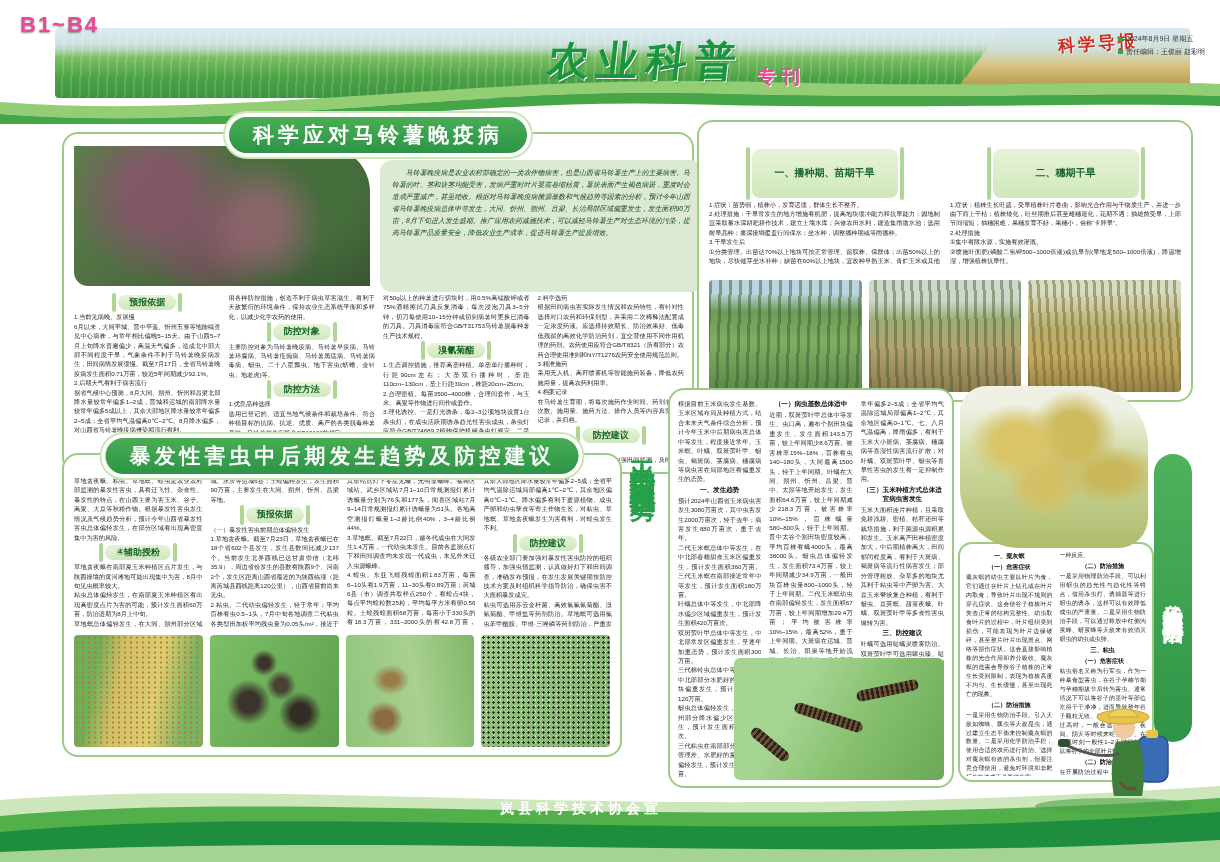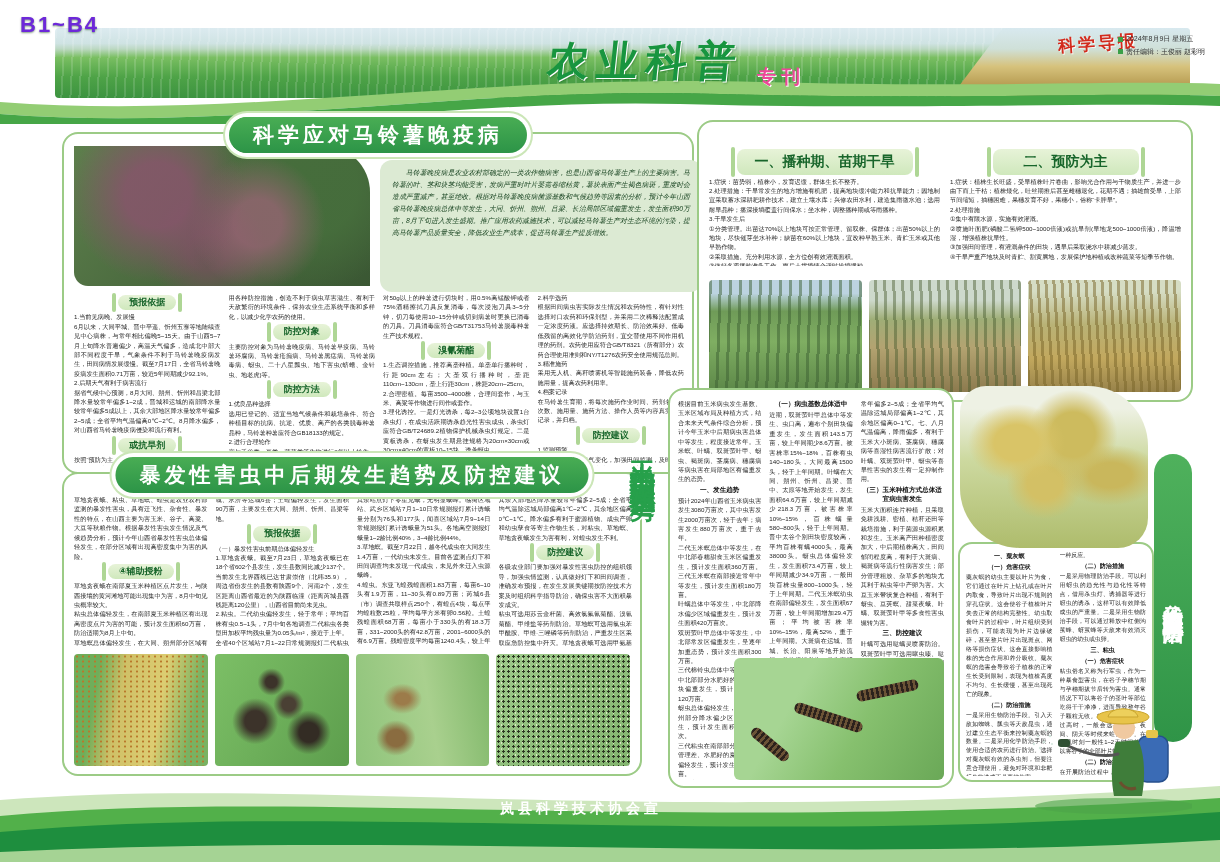--- a/index.html
+++ b/index.html
@@ -8,21 +8,21 @@
   
   .banner{position:absolute;left:55px;top:28px;width:1135px;height:70px;border-radius:4px;
      background:
        linear-gradient(180deg,#dcebf0 0%,#cfe3e3 22%,#bcd8c2 30%,#7abf62 42%,#4ea347 70%,#3c9340 100%);
      overflow:hidden;}
   .banner::after{content:"";position:absolute;right:0;top:0;width:240px;height:100%;
      background:linear-gradient(180deg,#d8e9ef 0%,#cfe0d8 30%,#d6c27c 55%,#b99f55 80%,#6f9a4a 100%);
      clip-path:polygon(22% 0,100% 0,100% 100%,0 100%);}
   .banner-rows{position:absolute;left:0;top:0;width:100%;height:100%;
      background:repeating-linear-gradient(93deg,rgba(255,255,255,.14) 0 2px,transparent 2px 9px);}
-  .pagemarker{position:absolute;left:20px;top:12px;color:#6d28d9;font-size:22px;font-weight:bold;
+  .pagemarker{position:absolute;left:20px;top:12px;color:#ec4899;font-size:22px;font-weight:bold;
      letter-spacing:2px;text-shadow:0 1px 2px rgba(0,60,0,.5);z-index:3;}
   .hdr-wave{position:absolute;left:0;top:62px;width:1220px;height:62px;z-index:2;pointer-events:none;}
   .masthead-title{position:absolute;left:548px;top:34px;z-index:4;color:#18953f;font-size:41px;
      font-weight:bold;letter-spacing:8px;transform:skewX(-6deg);
      text-shadow:1px 1px 0 #fff,2px 2px 2px rgba(0,80,20,.35);}
   .masthead-sub{position:absolute;left:757px;top:64px;z-index:4;color:#ec4899;font-size:19px;
      font-weight:bold;letter-spacing:5px;text-shadow:1px 1px 0 #fff;}
   .brand{position:absolute;left:1058px;top:32px;z-index:4;color:#d32a1d;font-size:17px;font-weight:bold;
      letter-spacing:3px;transform:rotate(-4deg);text-shadow:1px 1px 0 rgba(255,255,255,.8);}
   .mast-meta{position:absolute;left:1118px;top:33px;z-index:4;font-size:7px;color:#333;line-height:1.8;}
@@ -32,21 +32,21 @@
   .art{position:absolute;border:2.5px solid #9ccb86;border-radius:16px;background:#fff;}
   .art-title{position:absolute;top:-17px;left:50%;transform:translateX(-50%);z-index:6;
      background:linear-gradient(#49ad54,#2c9447);color:#fff;font-weight:bold;font-size:21px;
      letter-spacing:4px;padding:4px 24px;border-radius:22px;white-space:nowrap;
      box-shadow:0 0 0 4px #fff,0 0 0 6px #cbe6b7;}
   .pill{position:relative;display:table;margin:3px auto 2px;background:linear-gradient(#e7f3d8,#cfe8bc);
      color:#17652a;font-weight:bold;font-size:9px;line-height:1.25;padding:2px 11px;border-radius:8px;}
   .pill::before,.pill::after{content:"";position:absolute;top:-2px;bottom:-2px;width:4px;
      background:#aed695;border-radius:3px;}
   .pill::before{left:-6px}.pill::after{right:-6px}
-  .pill.big{font-size:14px;padding:4px 18px;min-width:110px;text-align:center;}
+  .pill.big{font-size:10px;padding:18px 18px;min-width:110px;text-align:center;}
   .bt{font-size:6.2px;line-height:1.52;color:#262626;text-align:justify;white-space:pre-line;
      margin:1px 0 2px;}
   .subh{font-size:6.6px;font-weight:bold;color:#111;text-align:center;margin:2px 0 1px;white-space:pre-line;}
   .cols{position:absolute;display:flex;overflow:hidden;}
   .col{flex:1;min-width:0;overflow:hidden;}
   .photo{border-radius:6px;}
   
   #art1{left:62px;top:132px;width:628px;height:338px;}
   #a1photo{position:absolute;left:10px;top:12px;width:296px;height:140px;border-radius:0 46px 0 14px;
      background:
@@ -67,21 +67,21 @@
      background:
       repeating-linear-gradient(88deg,rgba(70,90,45,.45) 0 3px,transparent 3px 9px),
       linear-gradient(180deg,#cdd9cc 0 18%,#9fae77 35%,#b3a371 60%,#8c7a4e 100%);}
   .corn-photo.g1{background:
       repeating-linear-gradient(92deg,rgba(60,95,50,.5) 0 3px,transparent 3px 10px),
       linear-gradient(180deg,#bcd3e0 0 12%,#6f9b58 28%,#7fae62 55%,#5c8748 100%);}
   .corn-photo.g3{background:
       repeating-linear-gradient(86deg,rgba(120,100,40,.5) 0 3px,transparent 3px 8px),
       linear-gradient(180deg,#d6ddc4 0 10%,#b9b276 40%,#c2a85e 70%,#97824a 100%);}
   
-  #art3{left:62px;top:472px;width:556px;height:300px;padding-left:20px;}
+  #art3{left:62px;top:453px;width:556px;height:300px;}
   #a3cols{left:10px;top:20px;right:8px;height:152px;gap:8px;}
   #a3photos{left:10px;right:10px;bottom:8px;height:112px;gap:7px;position:absolute;display:flex;}
   .pest{flex:1;border-radius:4px;}
   .pest.p1{background:
       radial-gradient(#b9792b 1px,transparent 1.5px) 0 0/6px 5px,
       linear-gradient(100deg,#6fae5a 0 18%,#cfc067 35%,#dccd72 62%,#79b262 85%);}
   .pest.p2{background:
       radial-gradient(circle at 30% 60%,#3c332a 0 9%,transparent 20%),
       radial-gradient(circle at 55% 45%,#4a4034 0 7%,transparent 16%),
       radial-gradient(circle at 70% 70%,#332c24 0 8%,transparent 18%),
@@ -214,21 +214,21 @@
         <div class="pill big">一、播种期、苗期干旱</div>
         <p class="bt">1.症状：苗势弱，植株小，发育迟缓，群体生长不整齐。
 2.处理措施：干旱常发生的地方增施有机肥，提高地块缓冲能力和抗旱能力；因地制宜采取蓄水深耕耙耕作技术，建立土壤水库；兴修农田水利，建造集雨微水池；选用耐旱品种；播深接墒覆盖行间保水；坐水种，调整播种期或等雨播种。
 3.干旱发生后
 ①分类管理。出苗达70%以上地块可按正常管理、留双株、保群体；出苗50%以上的地块，尽快催芽坐水补种；缺苗在60%以上地块，宜改种早熟玉米、青贮玉米或其他早熟作物。
 ②采取措施。充分利用水源，全方位创有效灌溉面积。
 ③做好各项播种准备工作。雨后土壤墒情合适时抢墒播种。
 ④加强田间管理。已出苗地块要早中耕、浅中耕、减少蒸发。</p>
       </div>
       <div class="col">
-        <div class="pill big">二、预防为主</div>
+        <div class="pill big">二、穗期干旱</div>
         <p class="bt">1.症状：植株生长旺盛，受旱植株叶片卷曲，影响光合作用与干物质生产，并进一步由下而上干枯；植株矮化，吐丝期推后甚至雌穗退化，花期不遇；抽雄前受旱，上部节间缩短，抽穗困难，果穗发育不好，果穗小，俗称“卡脖旱”。
 2.处理措施
 ①集中有限水源，实施有效灌溉。
 ②喷施叶面肥(磷酸二氢钾500~1000倍液)或抗旱剂(旱地龙500~1000倍液)，降温增湿，增强植株抗旱性。
 ③加强田间管理，有灌溉条件的田块，遇旱后采取浇水中耕减少蒸发。
 ④干旱严重产地块及时青贮、割黄腾地，发展保护地种植或改种蔬菜等短季节作物。</p>
       </div>
     </div>
     <div id="a2photos">
       <div class="corn-photo g1 photo"></div>

